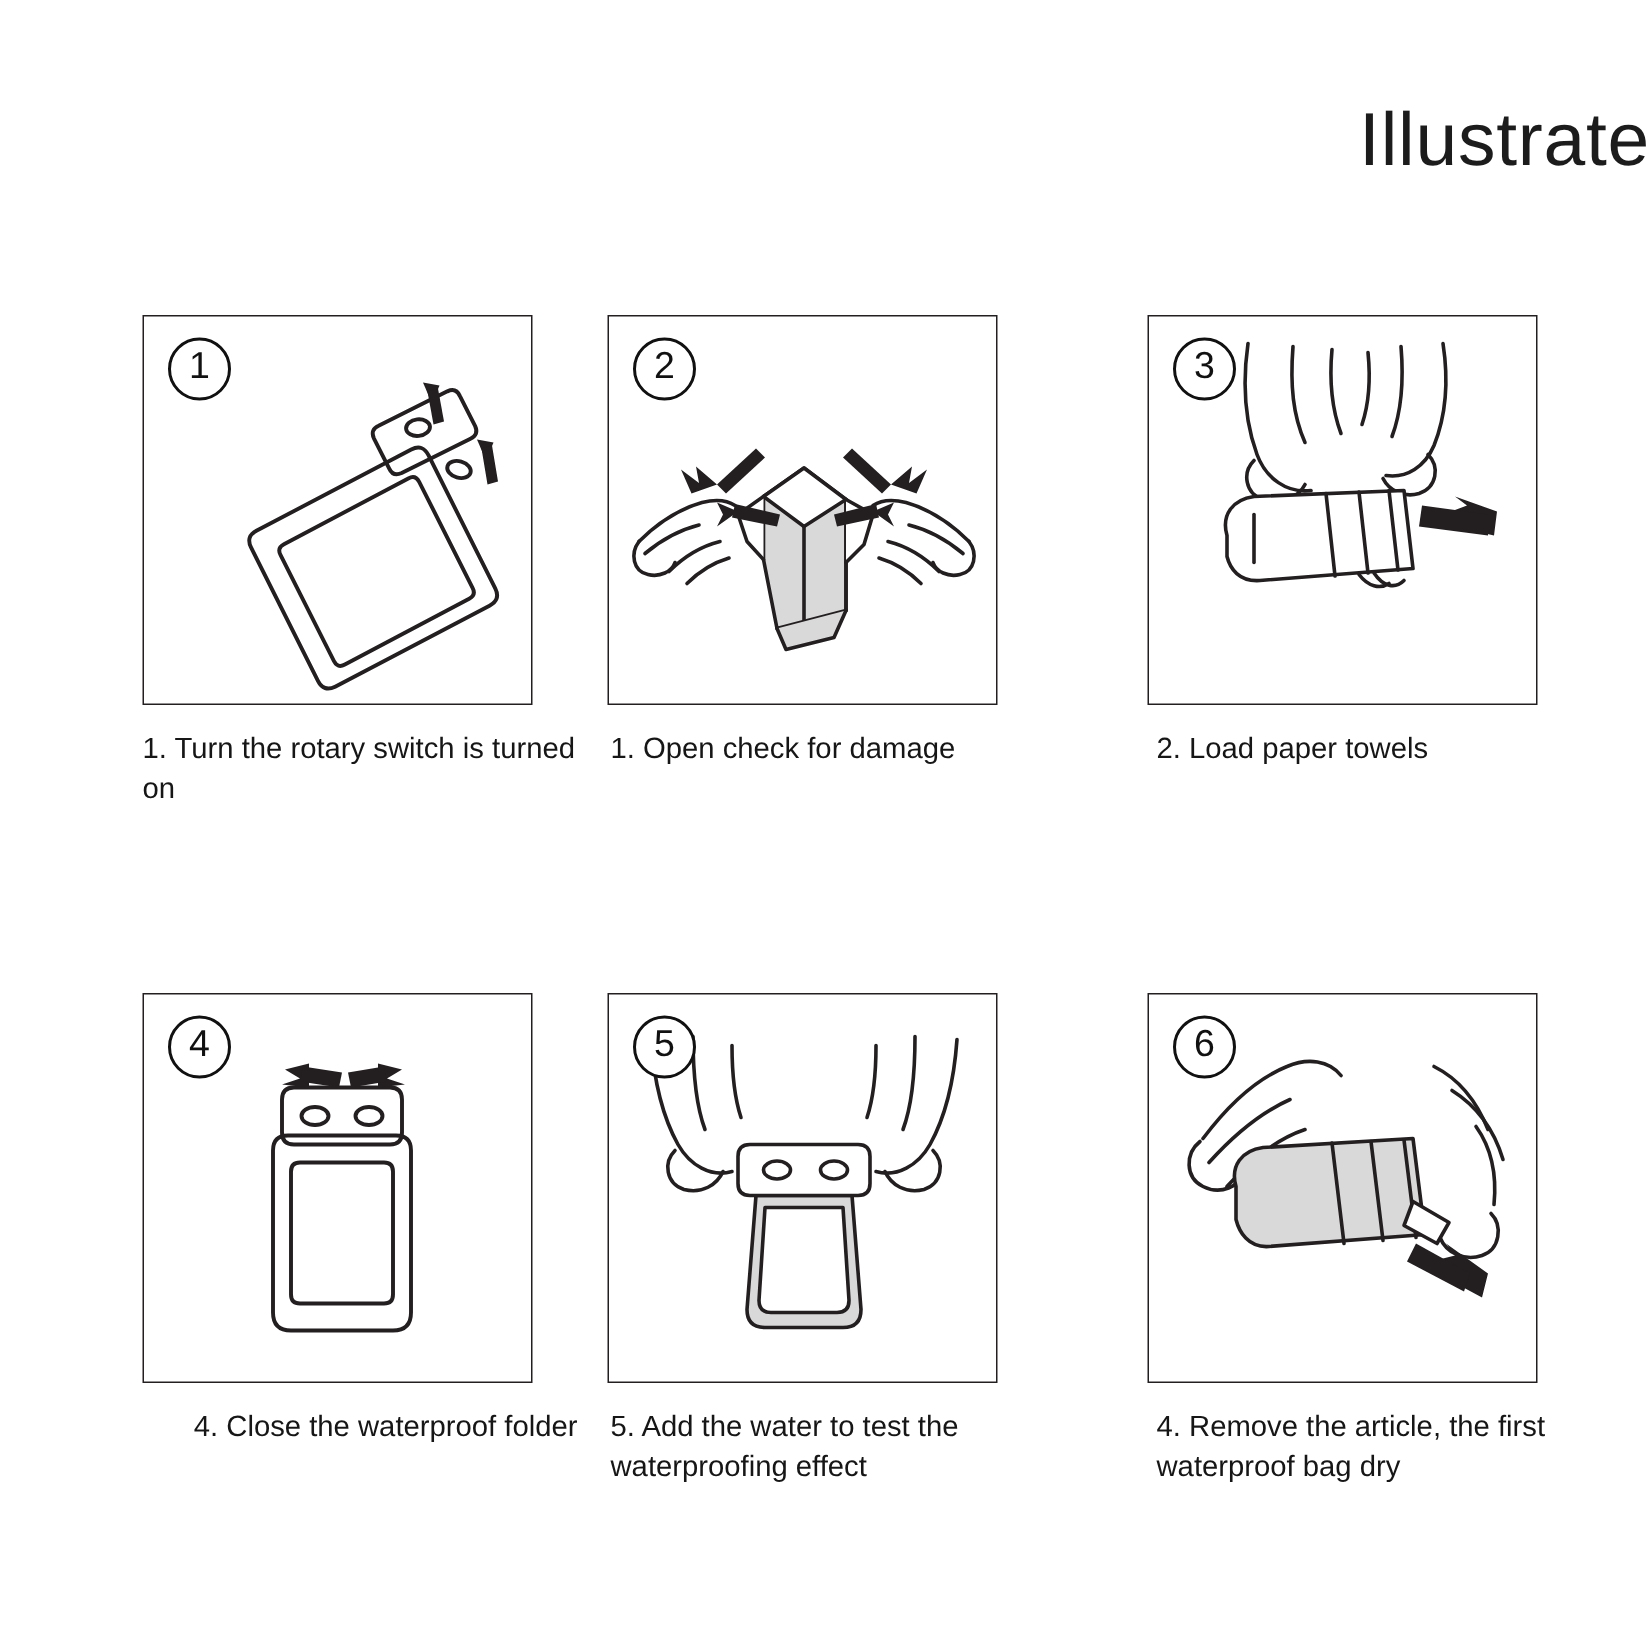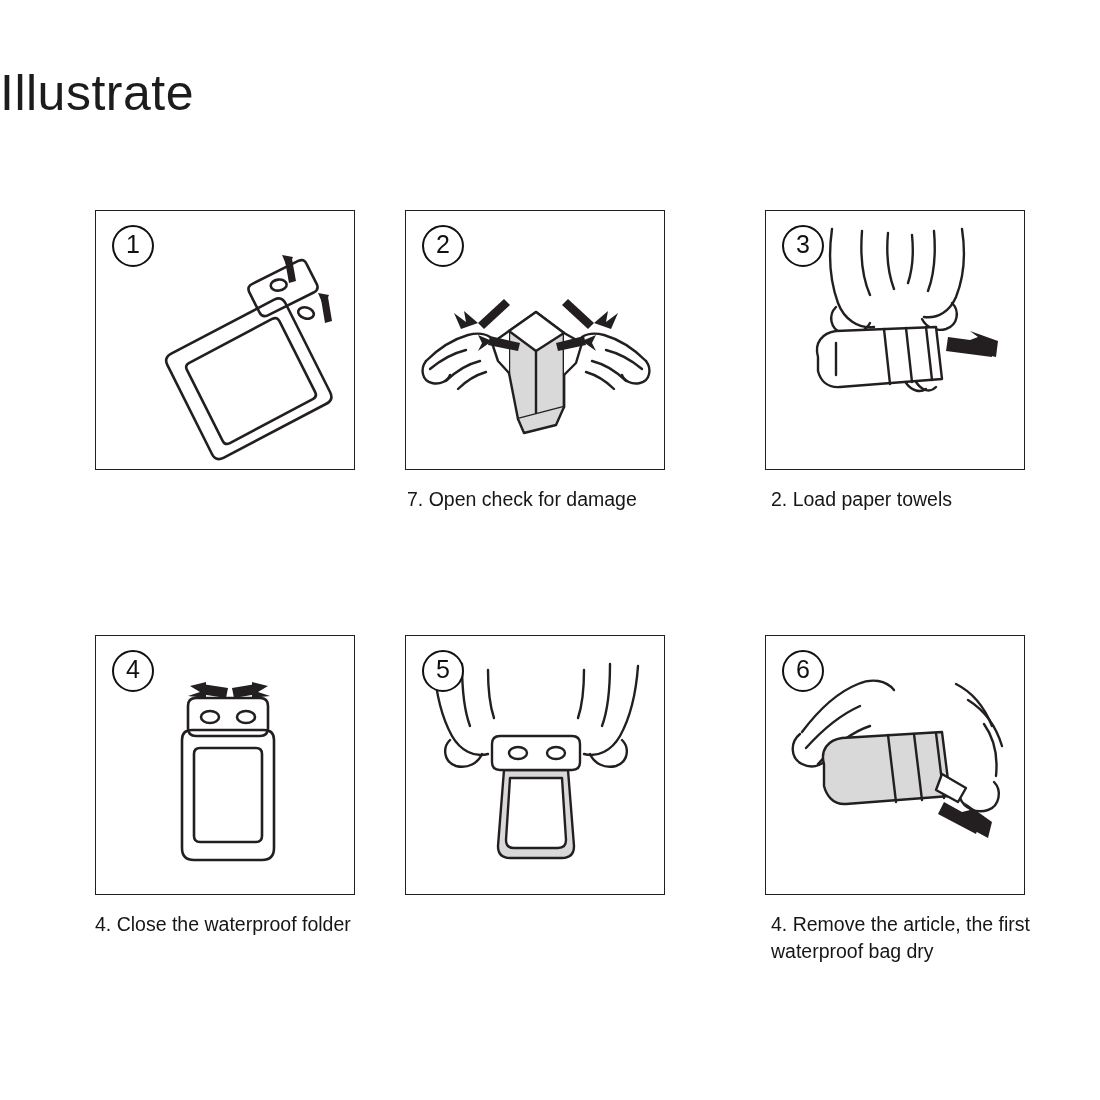--- a/index.html
+++ b/index.html
@@ -17,21 +17,21 @@
   .page {
     position: relative;
     width: 1100px;
     height: 1100px;
   }
   .title {
     position: absolute;
     top: 64px;
     left: 0;
     width: 1100px;
-    text-align: left;
+    text-align: right;
     font-size: 50px;
     font-weight: 400;
     letter-spacing: 0.5px;
     color: #1c1c1c;
   }
   .grid {
     position: absolute;
     top: 210px;
     left: 95px;
     width: 930px;
@@ -109,20 +109,21 @@
 
             <g fill="#231f20" stroke="none">
               <path d="M192 58 L186 44 L197 46 Z"></path>
               <path d="M196 48 L200 70 L193 72 L189 50 Z"></path>
               <path d="M228 96 L222 82 L233 84 Z"></path>
               <path d="M232 86 L236 110 L229 112 L225 88 Z"></path>
             </g>
           </svg>
         </div>
       </div>
+      <div class="caption cap-c1">1. Turn the rotary switch is turned on</div>
     </div>
 
     <div class="cell">
       <div class="panel">
         <div class="badge">2</div>
         <div class="art">
           <svg viewBox="0 0 260 260" width="260" height="260">
             <g fill="none" stroke="#231f20" stroke-width="2.4" stroke-linejoin="round" stroke-linecap="round">
 
               <path d="M20 150 C34 136 48 128 62 124 C70 122 78 122 84 126"></path>
@@ -154,21 +155,21 @@
               <path d="M86 130 L72 124 L76 132 L72 140 Z"></path>
               <path d="M84 125 L114 132 L112 140 L82 134 Z"></path>
               <path d="M188 112 L202 100 L200 111 L212 102 L205 118 Z"></path>
               <path d="M188 112 L162 88 L156 94 L182 118 Z"></path>
               <path d="M176 130 L190 124 L186 132 L190 140 Z"></path>
               <path d="M178 125 L150 132 L152 140 L180 134 Z"></path>
             </g>
           </svg>
         </div>
       </div>
-      <div class="caption cap-c2">7. Open check for damage</div>
+      <div class="caption cap-c2">1. Open check for damage</div>
     </div>
 
     <div class="cell">
       <div class="panel">
         <div class="badge">3</div>
         <div class="art">
           <svg viewBox="0 0 260 260" width="260" height="260">
             <g fill="none" stroke="#231f20" stroke-width="2.4" stroke-linejoin="round" stroke-linecap="round">
 
               <path d="M66 18 C62 46 64 70 72 92 C78 108 92 118 108 116"></path>
@@ -220,21 +221,21 @@
 
             <g fill="#231f20" stroke="none">
               <path d="M110 46 L94 50 L104 56 L92 60 L110 62 Z"></path>
               <path d="M106 48 L132 52 L130 62 L104 58 Z"></path>
               <path d="M156 46 L172 50 L162 56 L174 60 L156 62 Z"></path>
               <path d="M160 48 L136 52 L138 62 L162 58 Z"></path>
             </g>
           </svg>
         </div>
       </div>
-      <div class="caption cap-c1" style="text-align:left">4. Close the waterproof folder</div>
+      <div class="caption cap-c1" style="text-align:right">4. Close the waterproof folder</div>
     </div>
 
     <div class="cell">
       <div class="panel">
         <div class="badge">5</div>
         <div class="art">
           <svg viewBox="0 0 260 260" width="260" height="260">
             <g fill="none" stroke="#231f20" stroke-width="2.4" stroke-linejoin="round" stroke-linecap="round">
 
               <path d="M28 30 C30 58 36 82 46 100 C54 114 68 122 82 118"></path>
@@ -252,20 +253,21 @@
               <path d="M86 108 Q86 100 94 100 L166 100 Q174 100 174 108 L174 126 Q174 134 166 134 L94 134 Q86 134 86 126 Z" fill="#ffffff"></path>
 
               <ellipse cx="112" cy="117" rx="9" ry="6"></ellipse>
               <ellipse cx="150" cy="117" rx="9" ry="6"></ellipse>
 
               <path d="M104 142 L156 142 L160 204 Q160 212 152 212 L108 212 Q100 212 100 204 Z" fill="#ffffff"></path>
             </g>
           </svg>
         </div>
       </div>
+      <div class="caption cap-c2">5. Add the water to test the waterproofing effect</div>
     </div>
 
     <div class="cell">
       <div class="panel">
         <div class="badge">6</div>
         <div class="art">
           <svg viewBox="0 0 260 260" width="260" height="260">
             <g fill="none" stroke="#231f20" stroke-width="2.4" stroke-linejoin="round" stroke-linecap="round">
 
               <path d="M36 96 C54 72 72 56 92 48 C106 42 120 44 128 54"></path>

